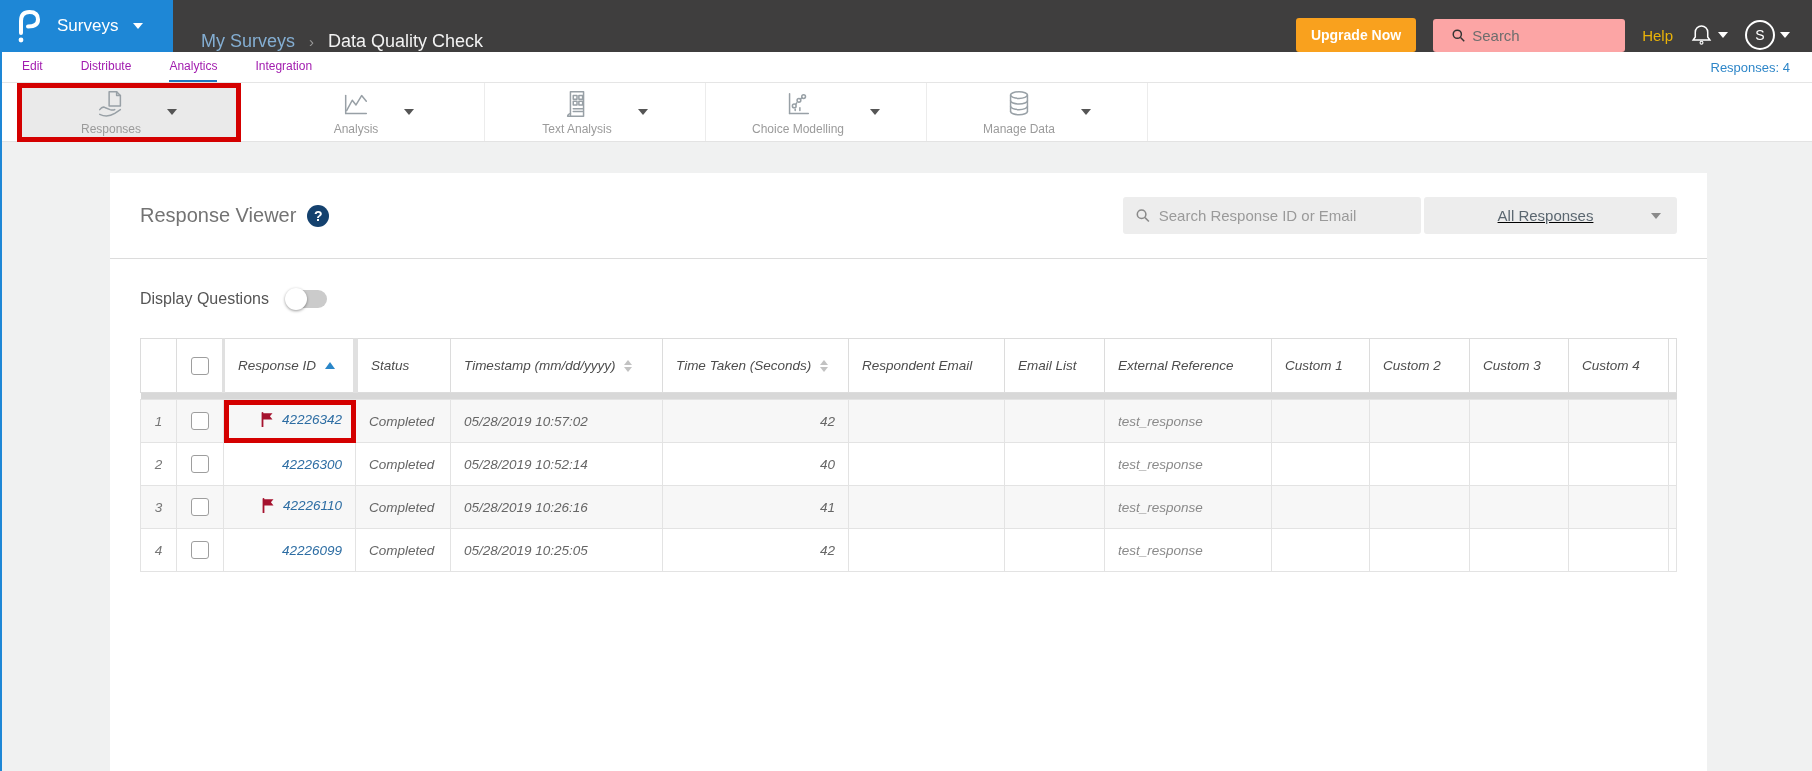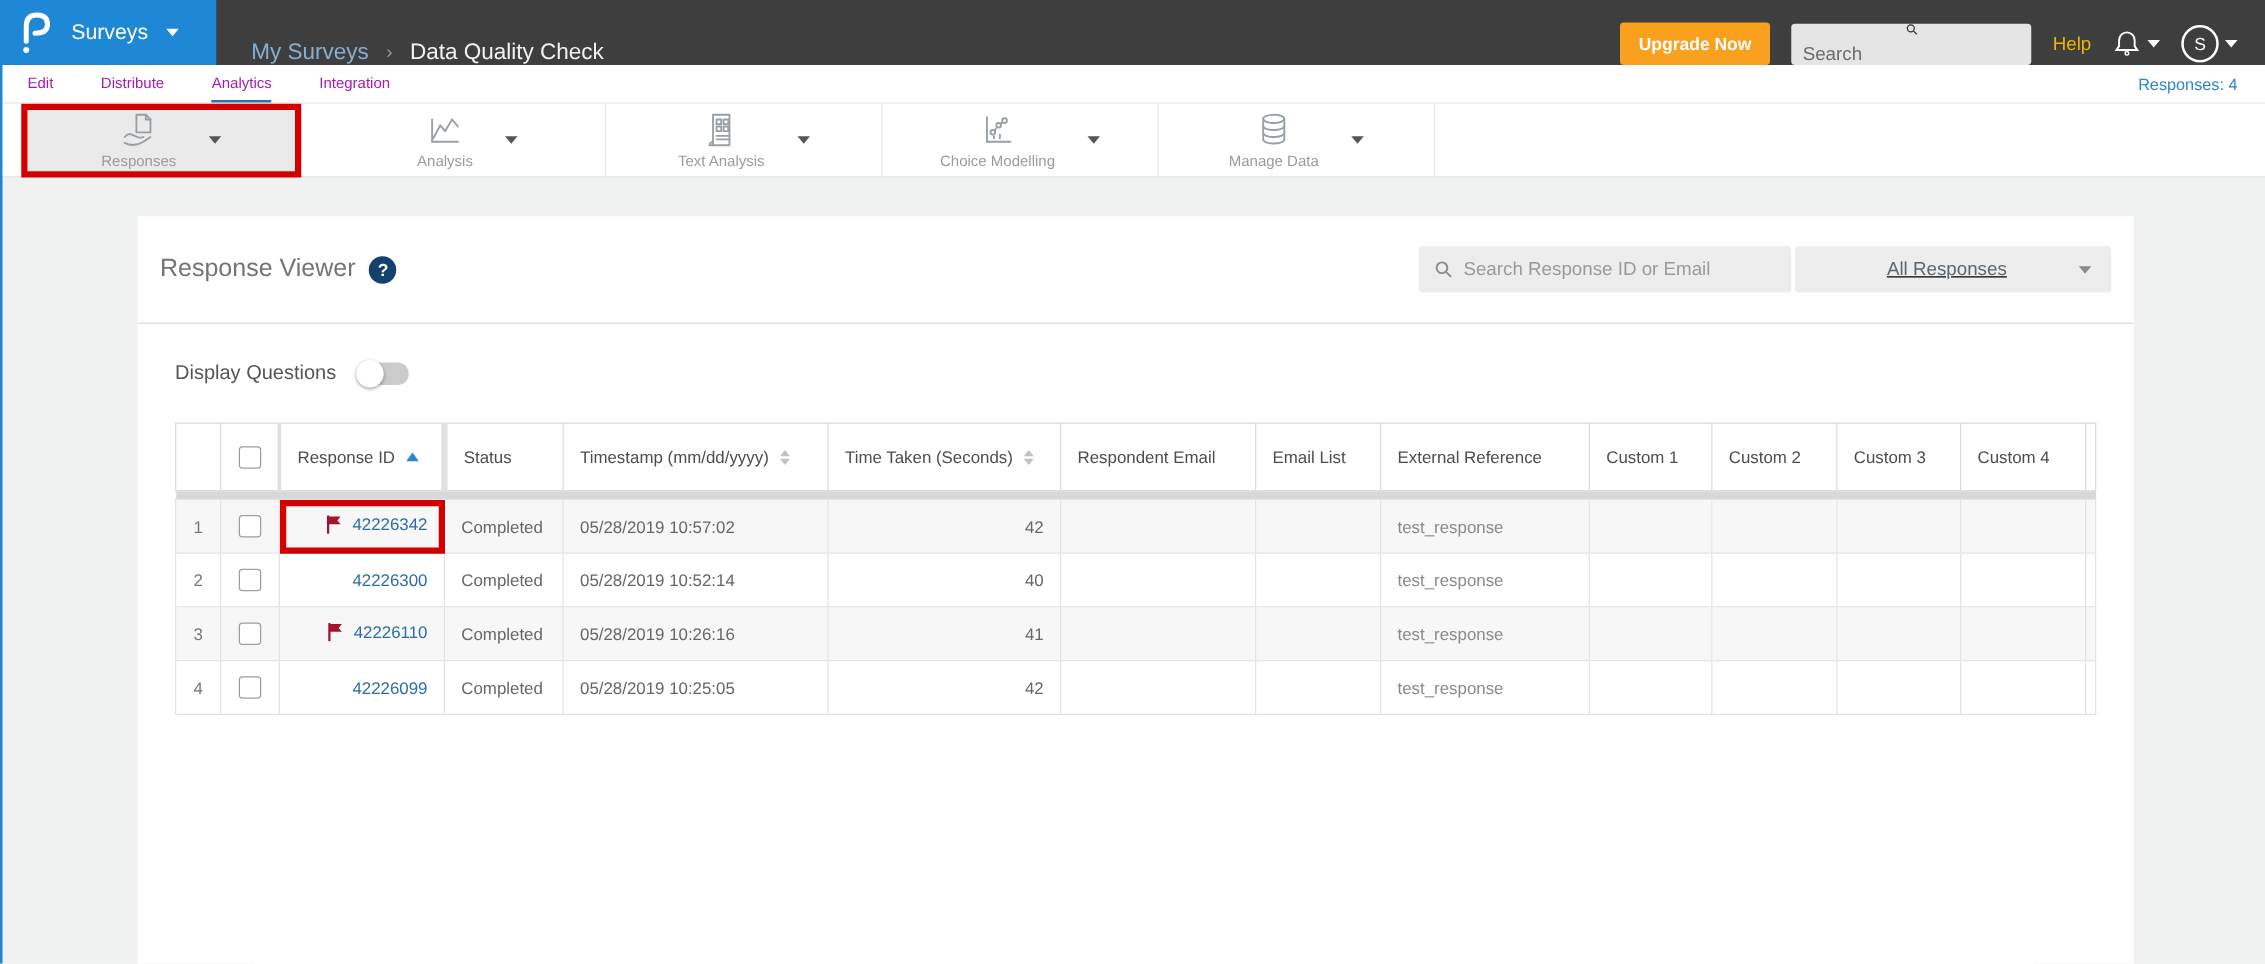--- a/index.html
+++ b/index.html
@@ -17,21 +17,21 @@
   .product-name { color:#fff; font-size:17px; }
   .caret { width:0; height:0; border-left:5px solid transparent; border-right:5px solid transparent; border-top:6px solid #fff; }
   .caret.dark { border-top-color:#555; }
   .caret.gray { border-top-color:#8a8a8a; }
   .breadcrumb { display:flex; align-items:center; gap:14px; margin-left:28px; font-size:18px; }
   .crumb-parent { color:#84aed2; cursor:pointer; }
   .crumb-sep { color:#9a9a9a; font-size:15px; }
   .crumb-current { color:#f2f2f2; }
   .topbar-right { margin-left:auto; display:flex; align-items:center; gap:17px; padding-right:22px; }
   .upgrade-btn { background:#f9a11e; border:none; color:#fff; font-weight:bold; font-size:14px; padding:9px 15px; border-radius:3px; cursor:pointer; font-family:inherit; }
-  .top-search { width:192px; height:33px; background:#e5e5e5; border-radius:3px; display:flex; align-items:center; padding:0 9px; gap:7px;flex-direction:column; }
+  .top-search { width:192px; height:33px; background:#fca5a5; border-radius:3px; display:flex; align-items:center; padding:0 19px; gap:7px; }
   .top-search input { border:none; outline:none; font-size:15px; width:100%; color:#333; background:transparent; font-family:inherit; }
   .top-search input::placeholder { color:#6d6d6d; }
   .help-link { color:#eab308; font-size:15px; cursor:pointer; }
   .bell-wrap, .avatar-wrap { display:flex; align-items:center; gap:5px; cursor:pointer; }
   .avatar { width:30px; height:30px; border:2px solid #fff; border-radius:50%; color:#fff; font-size:14px; display:flex; align-items:center; justify-content:center; }
   
   .edge-strip { position:absolute; left:0; top:52px; width:2px; height:719px; background:#1e87d6; z-index:40; }
   
   .tabbar { position:absolute; top:52px; left:0; width:100%; height:31px; background:#fff; border-bottom:1px solid #e5e5e5; display:flex; align-items:stretch; padding:0 22px; }
   .tab { display:flex; align-items:center; font-size:12px; color:#a21caf; margin-right:38px; border-bottom:2px solid transparent; cursor:pointer; }
@@ -39,36 +39,36 @@
   .responses-count { margin-left:auto; align-self:center; font-size:13px; color:#2e86c8; }
   
   .toolbar { position:absolute; top:83px; left:0; width:100%; height:59px; background:#fff; border-bottom:1px solid #e3e3e3; display:flex; align-items:stretch; padding-left:22px; }
   .tool-group { width:221px; display:flex; align-items:center; justify-content:center; gap:26px; border-right:1px solid #ececec; cursor:pointer; }
   .tool-group.first { border-right:none; width:214px; margin-right:28px; align-self:center; height:49px; background:#eaeaea; outline:5px solid #d40000; }
   .tool-stack { display:flex; flex-direction:column; align-items:center; gap:3px; }
   .tool-label { font-size:12px; color:#9b9b9b; white-space:nowrap; }
   .tool-icon { stroke:#98a0a6; fill:none; stroke-width:1.6; stroke-linecap:round; stroke-linejoin:round; }
   
   .panel { position:absolute; left:110px; top:173px; width:1597px; height:598px; background:#fff; }
-  .panel-header { height:86px; display:flex; align-items:center; padding:0 18px; border-bottom:1px solid #dcdcdc; }
+  .panel-header { height:86px; display:flex; align-items:center; padding:0 30px; border-bottom:1px solid #dcdcdc; }
   .panel-title { font-size:20px; color:#737373; display:flex; align-items:center; gap:11px; }
   .help-badge { width:22px; height:22px; border-radius:50%; background:#14416e; color:#fff; font-size:14px; font-weight:bold; display:flex; align-items:center; justify-content:center; cursor:pointer; }
   .panel-header-right { margin-left:auto; display:flex; gap:3px; }
   .panel-search { width:298px; height:37px; background:#ededed; border-radius:3px; display:flex; align-items:center; padding:0 13px; gap:9px; }
   .panel-search input { border:none; outline:none; background:transparent; width:100%; font-size:15px; color:#444; font-family:inherit; }
   .panel-search input::placeholder { color:#9a9a9a; }
   .filter-dd { width:253px; height:37px; background:#ededed; border-radius:3px; display:flex; align-items:center; padding:0 16px; cursor:pointer;text-decoration:underline; }
   .filter-value { flex:1; text-align:center; font-size:15px; color:#5b6770; }
   
   .dq-row { display:flex; align-items:center; gap:17px; margin:31px 0 0 30px; }
   .dq-label { font-size:16px; color:#555; }
   .toggle { width:41px; height:18px; background:#cbcbcb; border-radius:9px; position:relative; cursor:pointer; }
   .toggle .knob { position:absolute; left:-1px; top:-2px; width:22px; height:22px; background:#fff; border-radius:50%; box-shadow:0 1px 3px rgba(0,0,0,.4); }
   
-  .table-wrap { margin:30px 30px 0 30px; }
+  .table-wrap { margin:30px 30px 0 30px;font-style:italic; }
   table { border-collapse:collapse; table-layout:fixed; width:1536px; }
   col.c-num{width:36px} col.c-cb{width:47px} col.c-rid{width:132px} col.c-status{width:95px}
   col.c-ts{width:212px} col.c-tt{width:186px} col.c-re{width:156px} col.c-el{width:100px}
   col.c-xr{width:167px} col.c-c1{width:98px} col.c-c2{width:100px} col.c-c3{width:99px}
   col.c-c4{width:100px} col.c-sliver{width:8px}
   th { height:54px; background:#fff; border:1px solid #dcdcdc; font-weight:normal; font-size:13.5px; color:#4d4d4d; text-align:left; padding:0 0 0 13px; white-space:nowrap; overflow:hidden; }
   th.sorted { border-left:3px solid #e0e0e0; border-right:5px solid #e0e0e0; }
   th .th-inner { display:flex; align-items:center; gap:9px; }
   td { height:43px; border:1px solid #e3e3e3; font-size:13.5px; color:#666; padding:0 13px; white-space:nowrap; overflow:hidden; }
   tbody tr:nth-child(odd)  td { background:#f7f7f7; }

